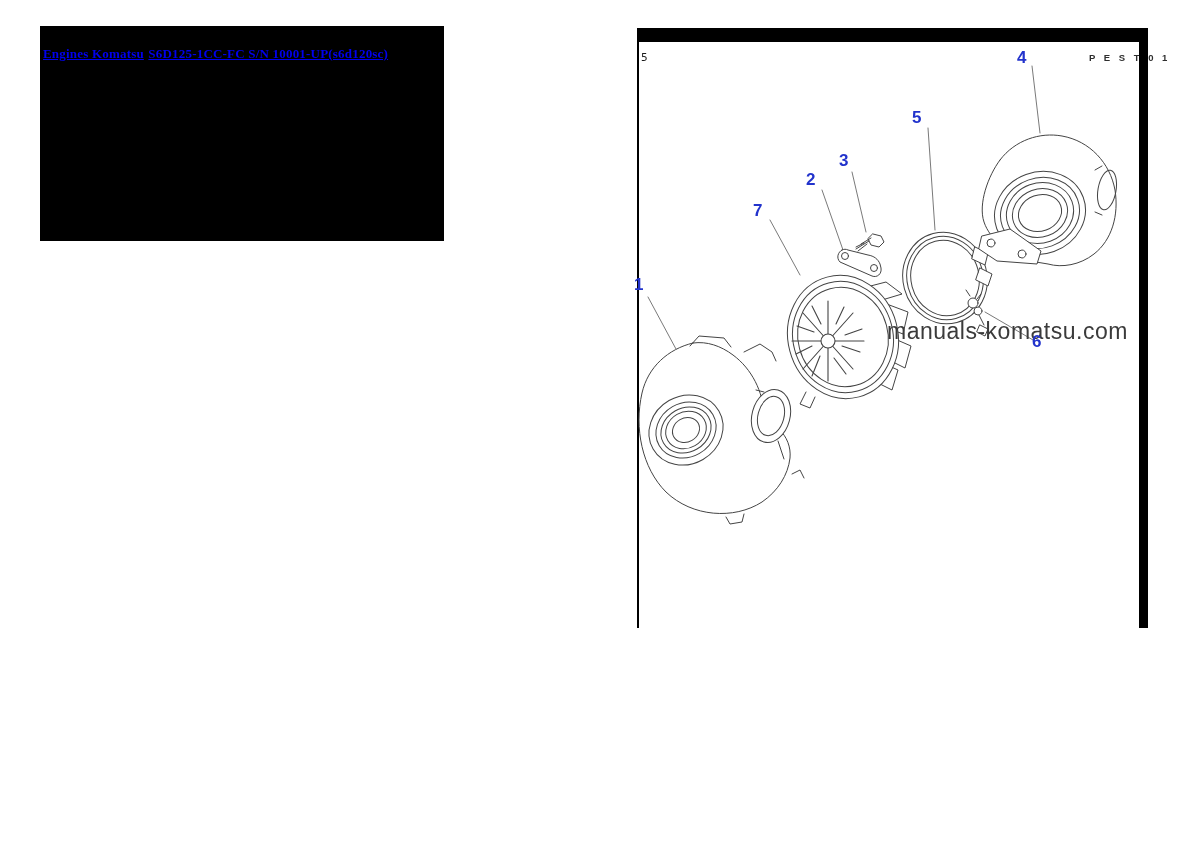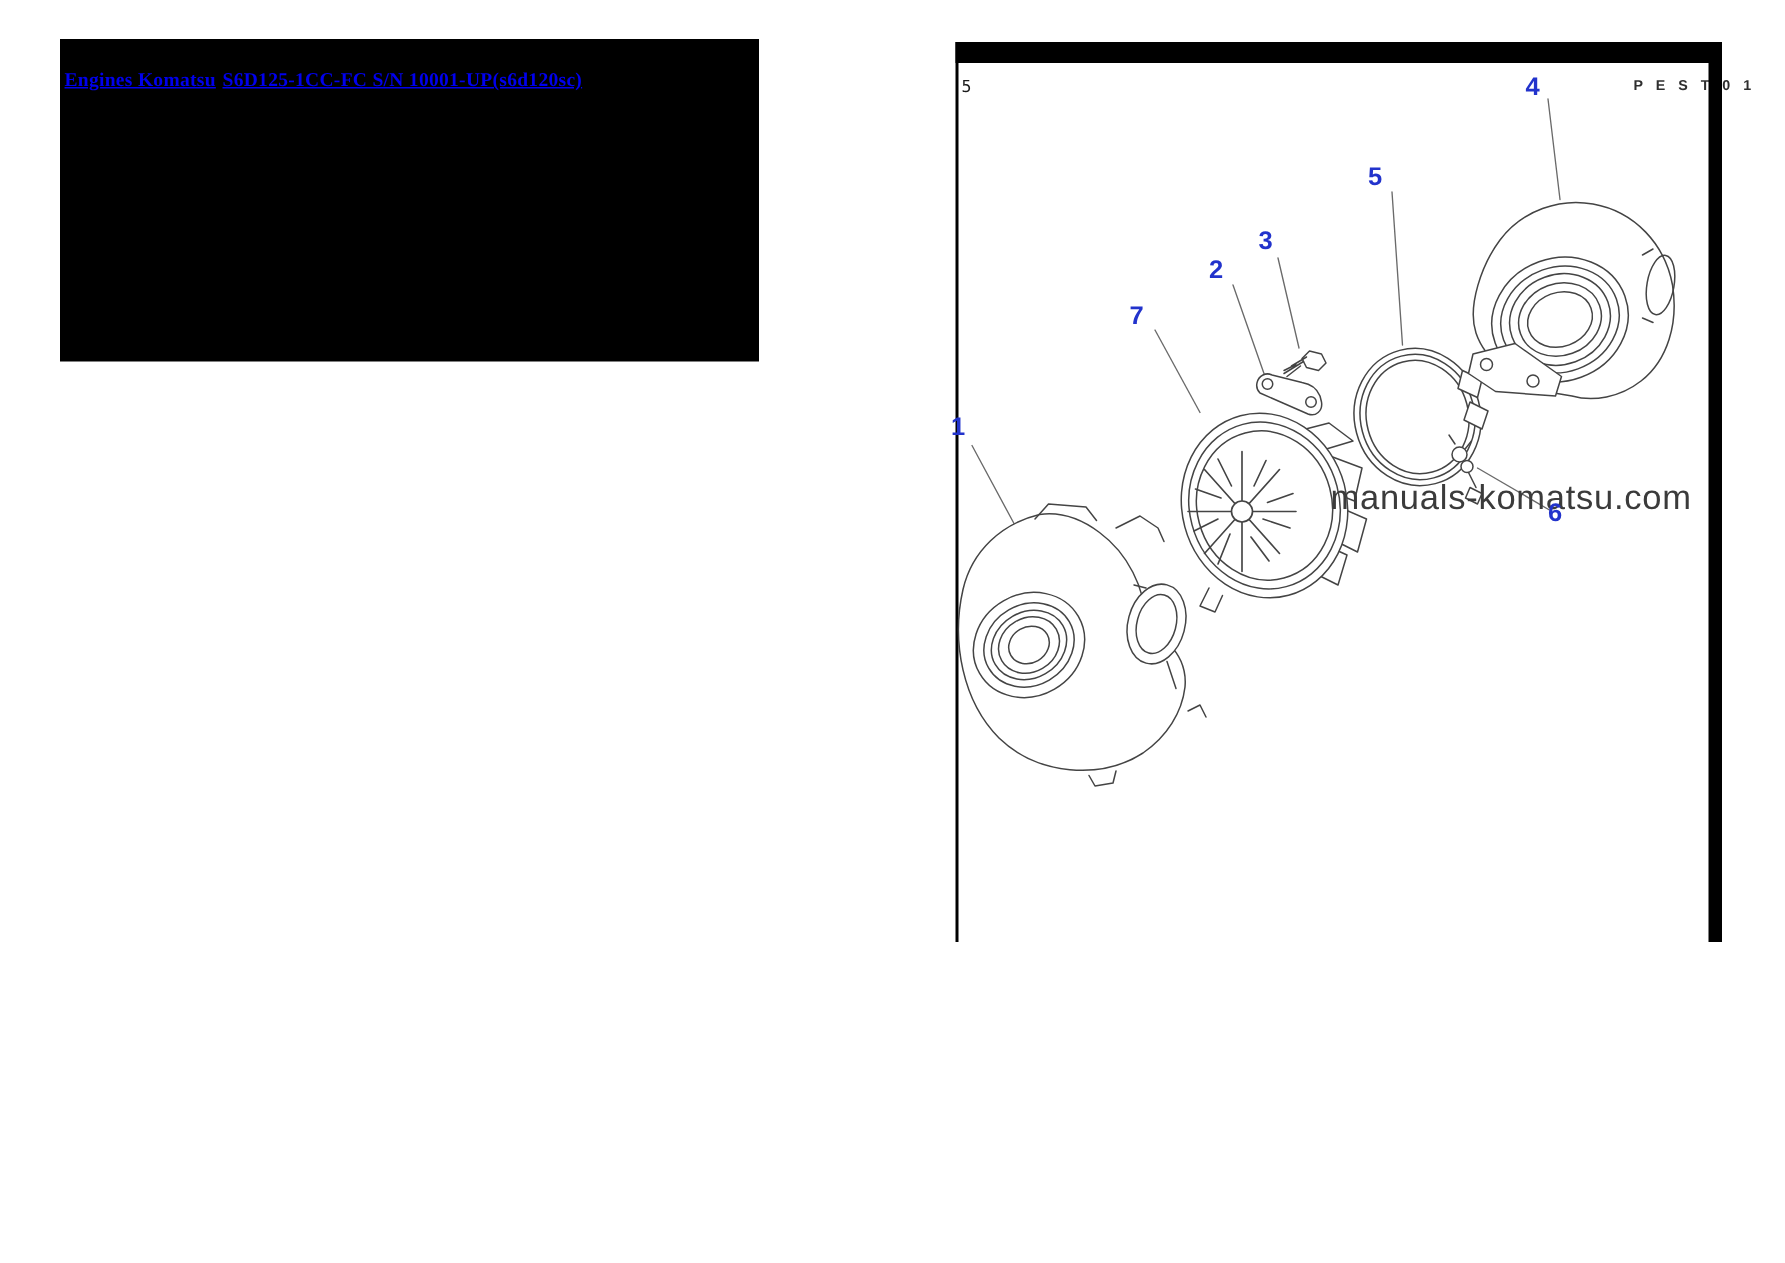--- a/index.html
+++ b/index.html
@@ -1,21 +1,21 @@
 <!DOCTYPE html>
 <html><head>
 <meta charset="utf-8">
 <style>
   html,body{margin:0;padding:0;background:#ffffff;}
   body{width:1190px;height:842px;position:relative;overflow:hidden;
        font-family:"Liberation Sans",sans-serif;}
 
   
   .header-box{
-    position:absolute;left:40px;top:26px;width:466px;height:215px;
+    position:absolute;left:40px;top:26px;width:404px;height:215px;
     background:#000000;box-sizing:border-box;padding:18px 16px 0 3px;
   }
   .header-box a{
     color:#0000ee;font-family:"Liberation Serif",serif;
     font-size:13px;font-weight:bold;text-decoration:underline;
     letter-spacing:.2px;
   }
 
   
   .figure-panel{

